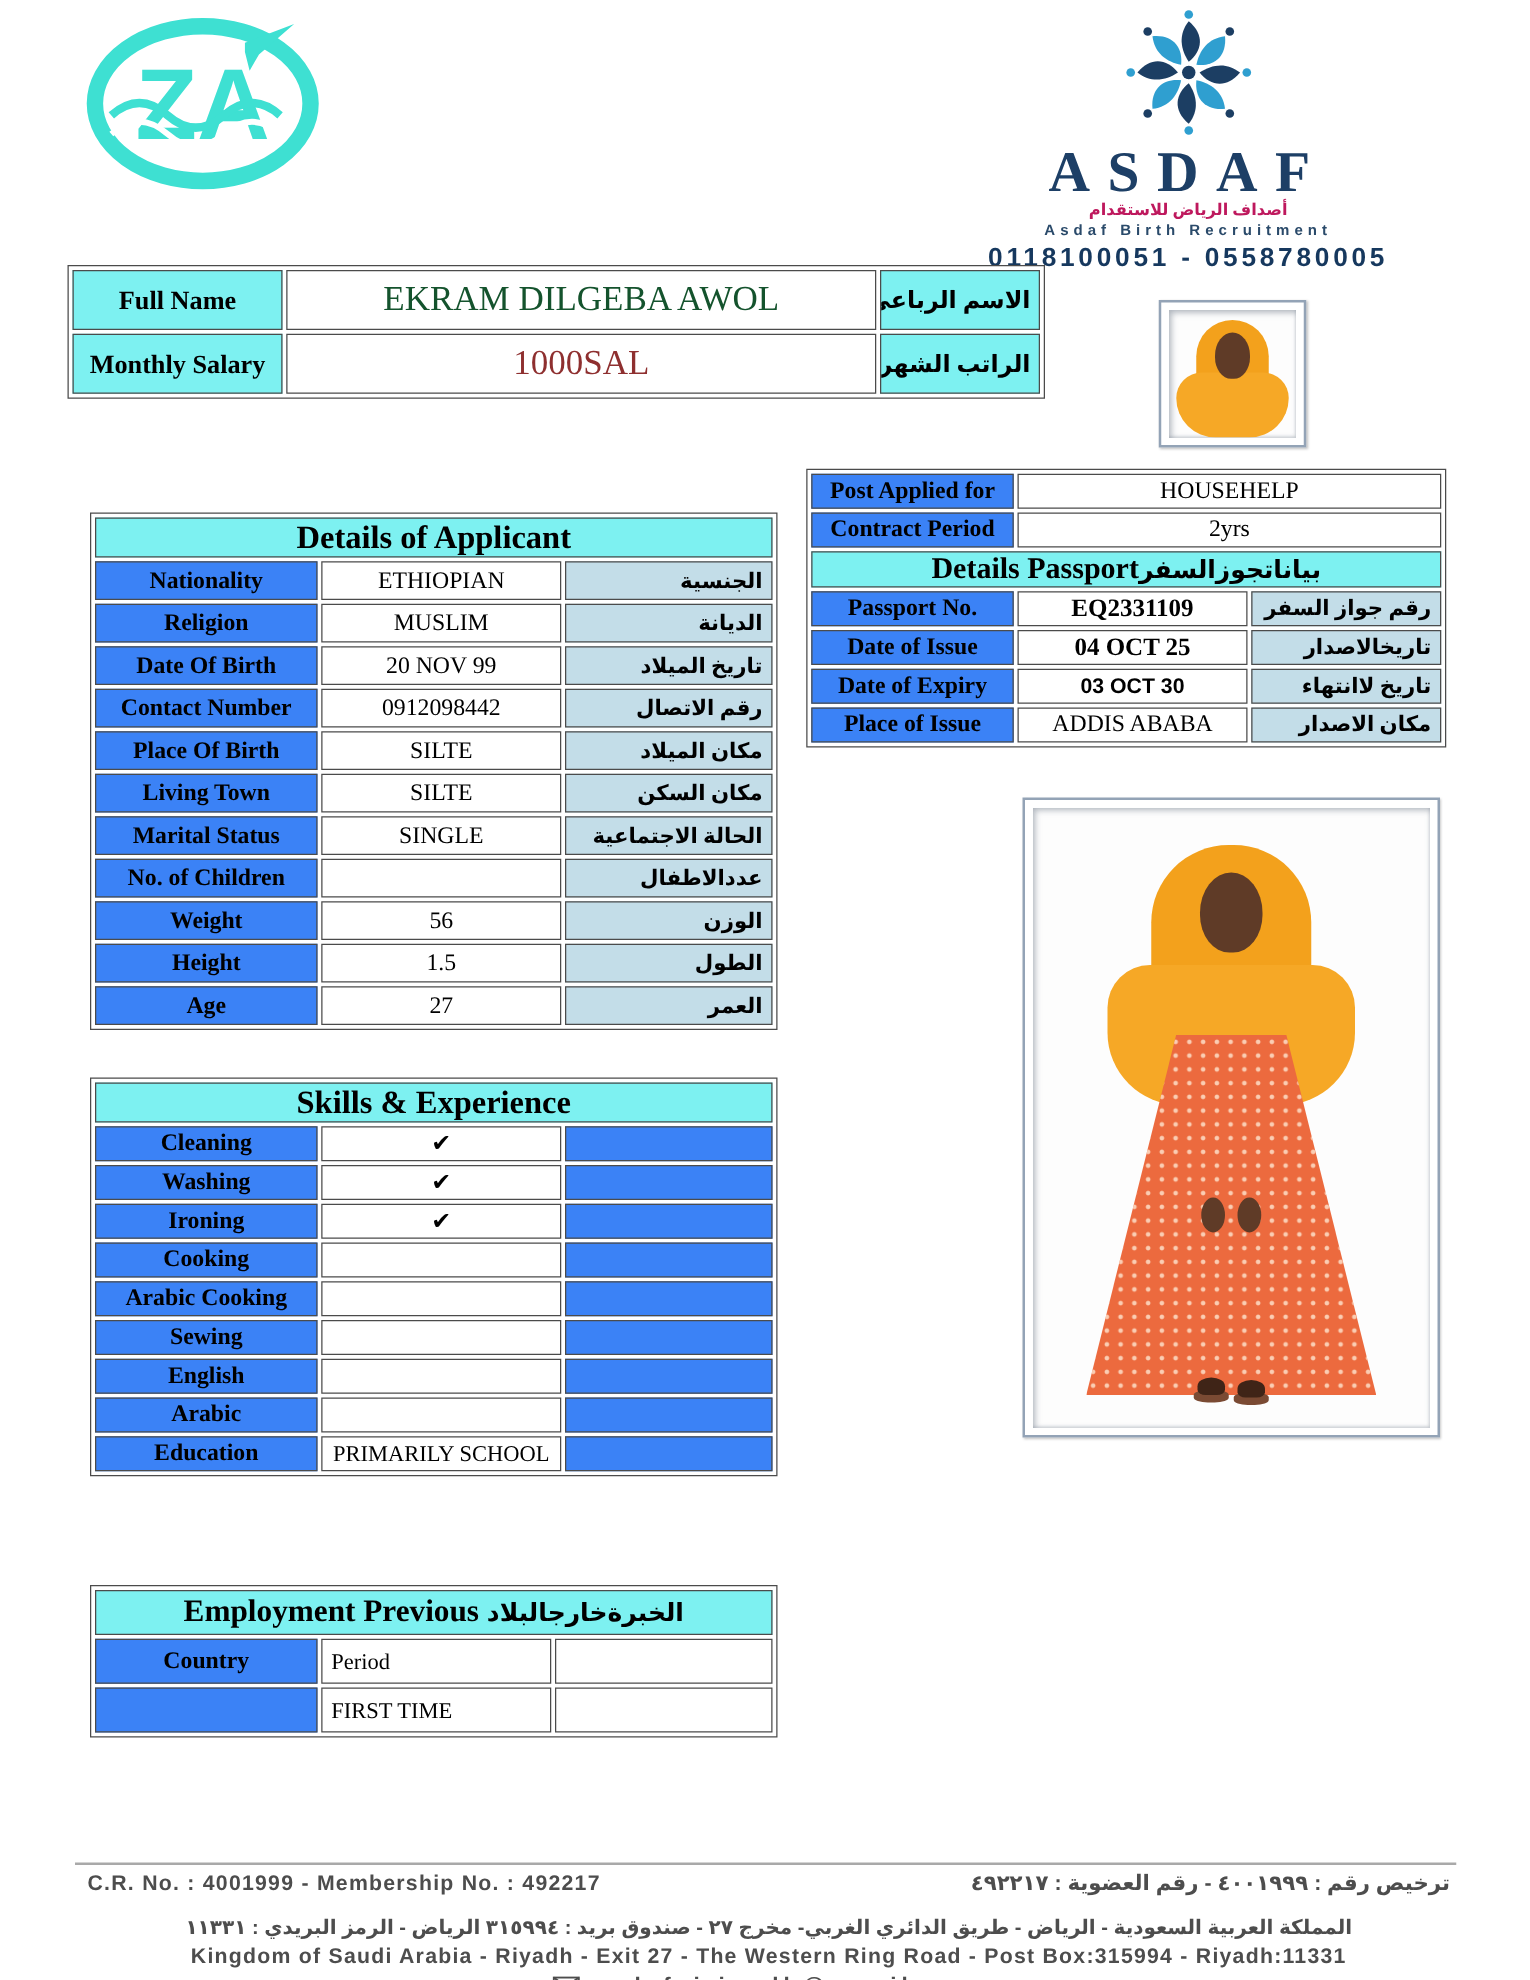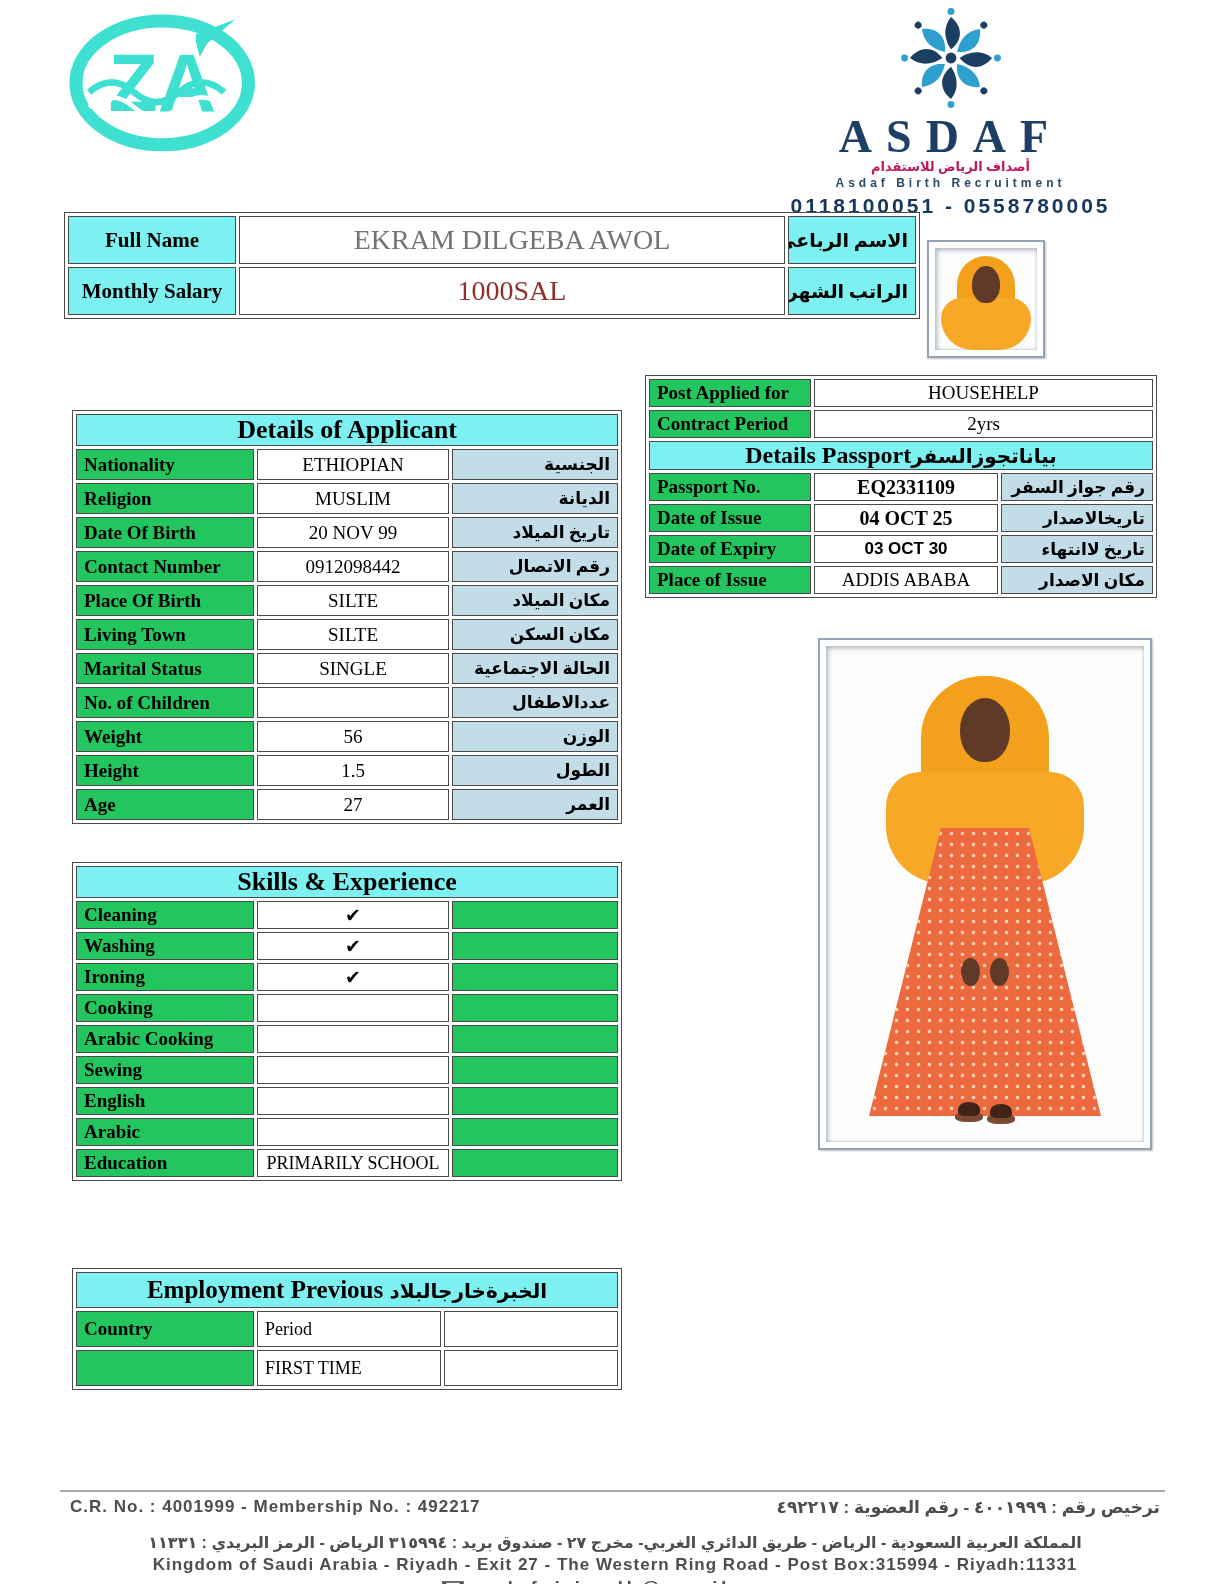--- a/index.html
+++ b/index.html
@@ -22,32 +22,32 @@
   .asdaf .ar { font-size:13px; font-weight:bold; color:#be185d; direction:rtl; margin-top:2px; }
   .asdaf .sub { font-family:"Liberation Sans",sans-serif; font-size:12px; font-weight:bold;
     letter-spacing:4px; color:#2a4a6a; margin-top:1px; }
   .asdaf .phones { font-family:"Liberation Sans",sans-serif; font-size:21px; font-weight:800;
     letter-spacing:3px; color:#16385e; margin-top:4px; }
 
   
   table.tbl { position:absolute; border-collapse:separate; border-spacing:3px;
     border:1px solid #4b4b4b; background:#fff; table-layout:fixed; }
   .tbl td { border:1px solid #4b4b4b; padding:0 7px; overflow:hidden; white-space:nowrap; }
-  .lbl  { background:#22c55e; font-weight:bold; font-size:19px; }
+  .lbl  { background:#3b82f6; font-weight:bold; font-size:19px;text-align:center; }
   .val  { background:#fff; text-align:center; font-size:19px; }
   .arab { background:#c3dde8; font-weight:bold; font-size:17px; text-align:right; direction:rtl; }
   .cyan { background:#7df1f1 !important; }
   .hdr  { background:#7df1f1; text-align:center; font-weight:bold; font-size:26px; }
   .hdr .hdr-ar { font-size:20px; font-weight:bold; }
 
   
   .identity td { height:48px; }
   .identity .lbl { text-align:center; font-size:21px; }
   .identity .arab { font-size:19px; }
-  .name-green { color:#737373; font-size:28px; }
+  .name-green { color:#14532d; font-size:28px; }
   .sal-red { color:#8e2f2f; font-size:28px; }
 
   
   .rows-sm td { height:28px; }
   .bold-serif { font-weight:bold; font-size:20px; }
   .bold-sans { font-family:"Liberation Sans",sans-serif; font-weight:bold; font-size:17px; }
 
   .rows-md td { height:31px; }
   .skills td { height:28px; }
   .check { font-family:"DejaVu Sans",sans-serif; font-weight:bold; font-size:19px; }
@@ -128,21 +128,21 @@
           </g>
         <circle cx="50" cy="50" r="5" fill="#1c3e63"></circle>
       </g>
     </svg>
     <div class="name">ASDAF</div>
     <div class="ar">أصداف الرياض للاستقدام</div>
     <div class="sub">Asdaf Birth Recruitment</div>
     <div class="phones">0118100051 - 0558780005</div>
   </div>
 
-  <table class="tbl identity" style="left:64px; top:212px; width:856px;">
+  <table class="tbl identity" style="left:54px; top:212px; width:782px;">
     <colgroup>
         <col style="width:168px">
         <col>
         <col style="width:128px">
       </colgroup>
     <tbody>
         <tr>
       <td class="lbl cyan">Full Name</td>
       <td class="val name-green">EKRAM DILGEBA AWOL</td>
       <td class="arab cyan">الاسم الرباعي</td>

